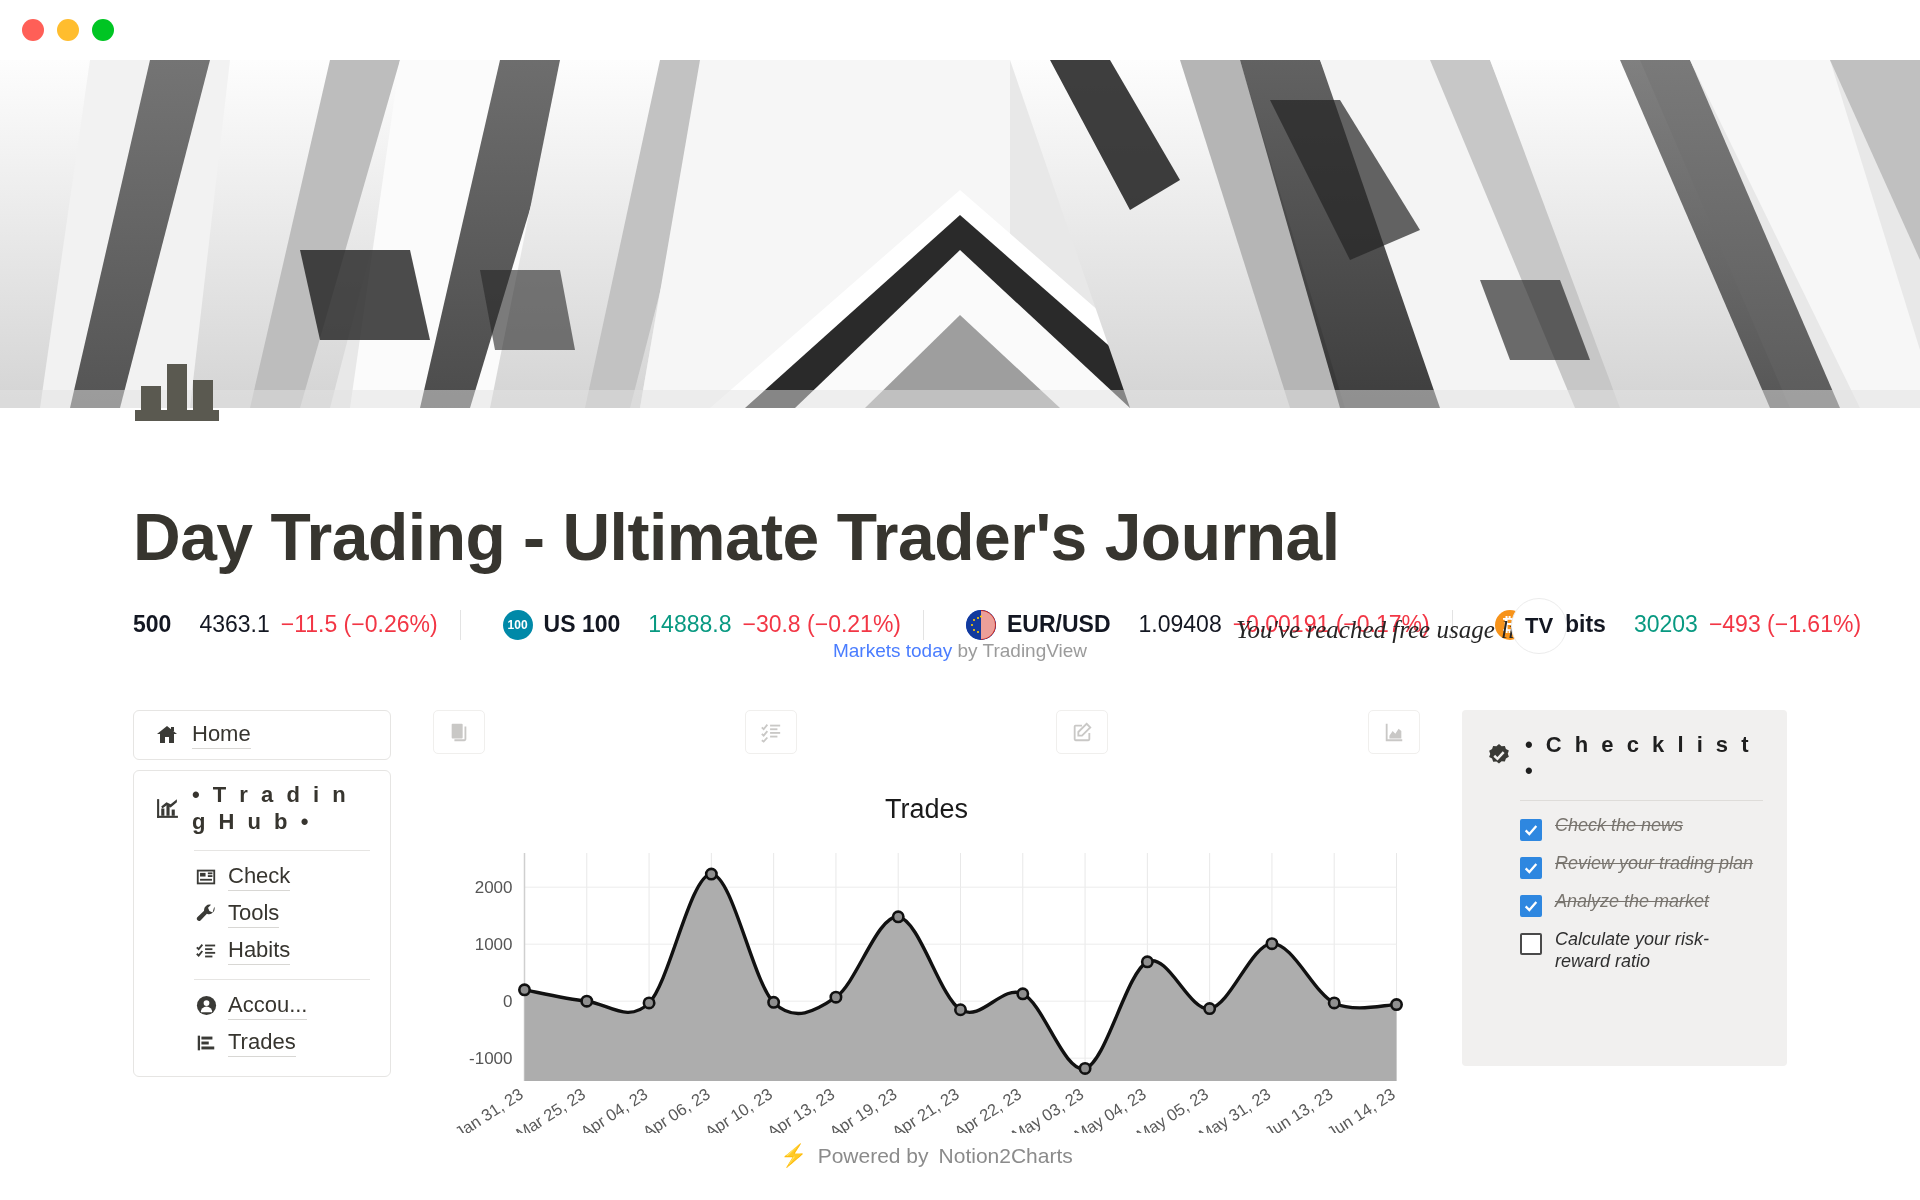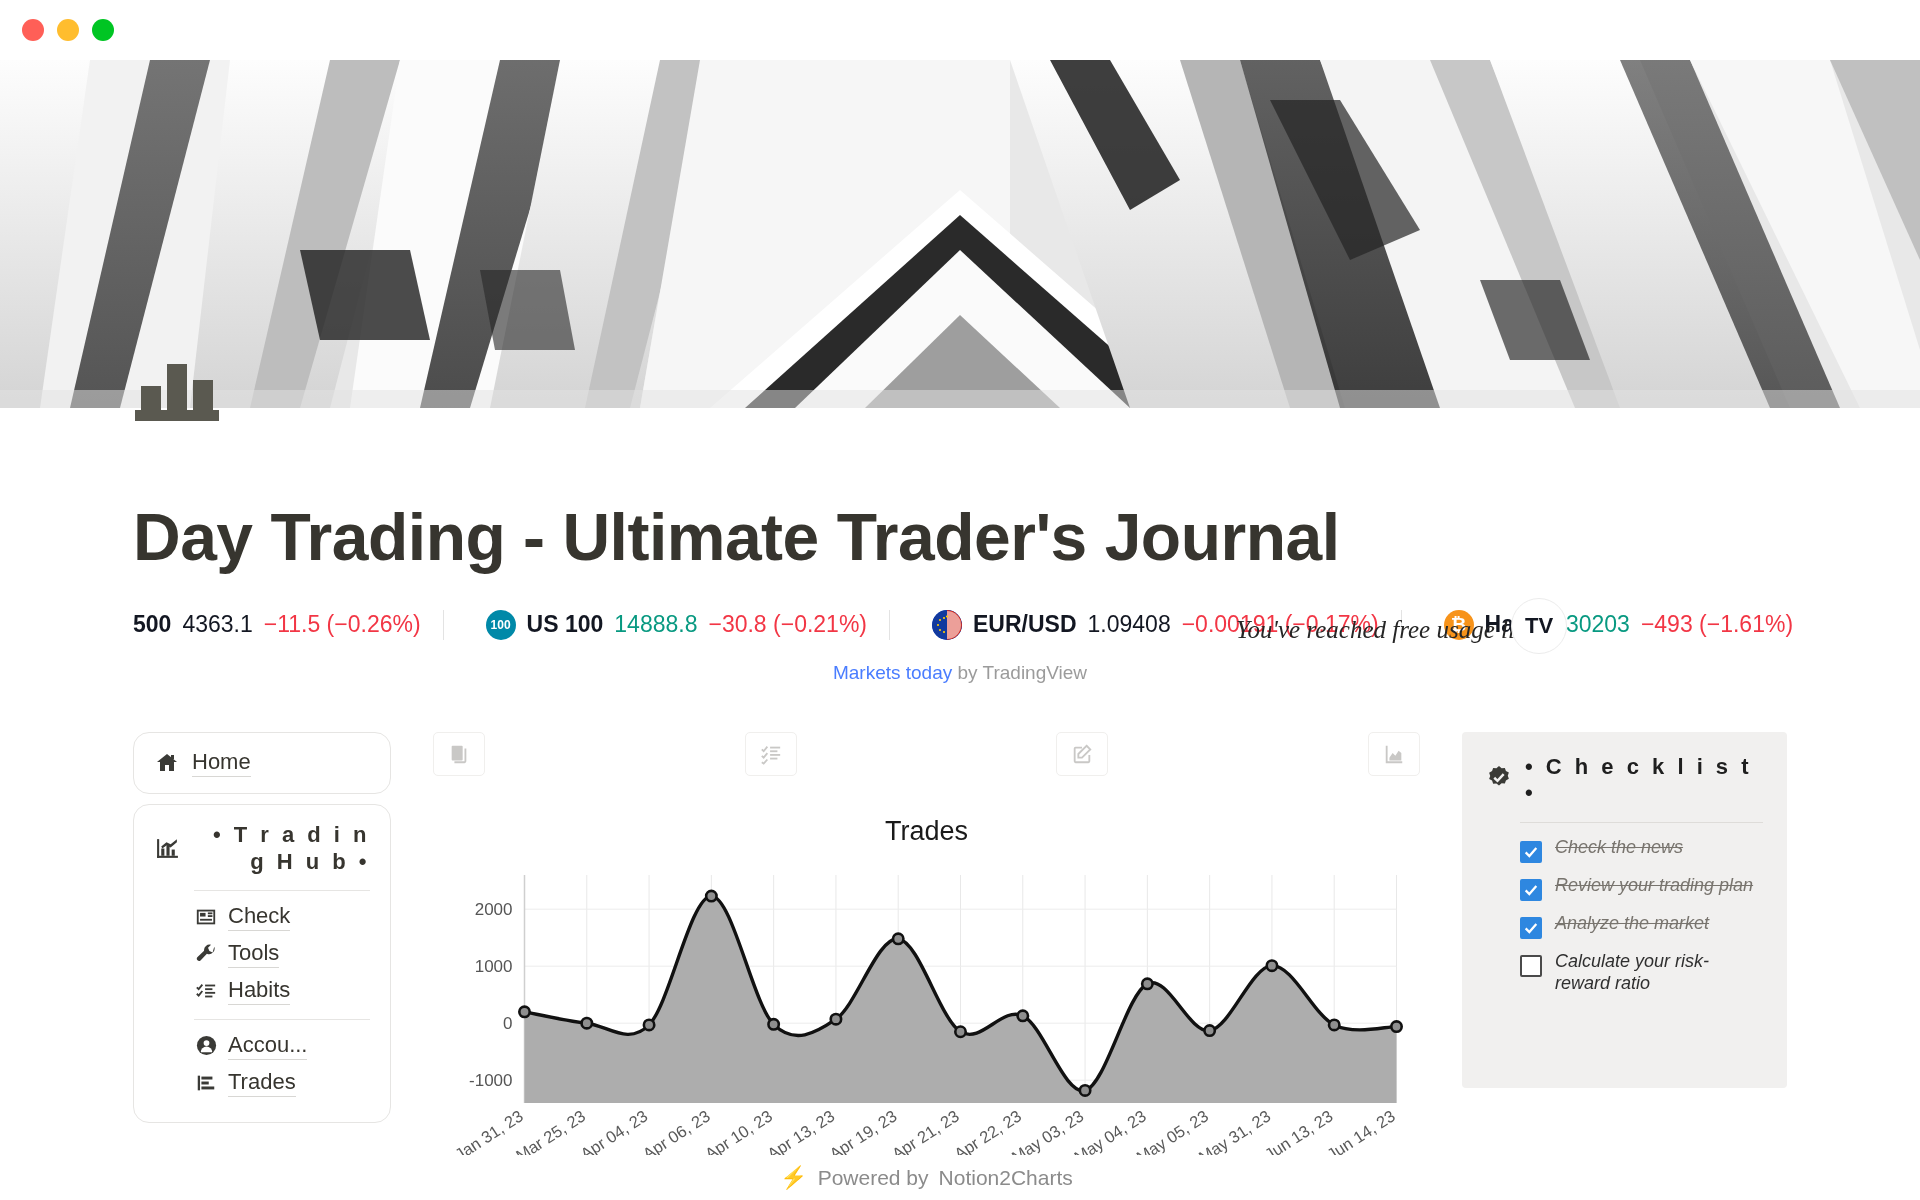--- a/index.html
+++ b/index.html
@@ -61,65 +61,63 @@
     position: relative;
   }
   .tk { display: flex; align-items: center; gap: 11px; padding-right: 22px; }
   .tk + .tk { border-left: 1px solid #e3e3e3; padding-left: 42px; }
   .tk-badge {
     width: 30px; height: 30px; border-radius: 50%;
     display: flex; align-items: center; justify-content: center;
     font-size: 12px; font-weight: bold; color: #fff; flex: none;
   }
   .tk-sym { font-weight: bold; color: #131722; }
-  .tk-price { color: #131722; }
+  .tk-price { color: #131722; margin-left: 17px; }
   .tk-chg.down { color: #f23645; }
   .tk-price.up { color: #089981; }
   .usage-limit {
     position: absolute;
     left: 1103px; top: 6px;
     font-family: "Liberation Serif", serif;
     font-style: italic;
     font-size: 25px;
     color: #262626;
     white-space: nowrap;
   }
   .tv-mark {
     position: absolute; left: 1378px; top: -12px;
     width: 56px; height: 56px; border-radius: 50%;
     background: #fff; border: 1px solid #ececec;
     display: flex; align-items: center; justify-content: center;
     font-weight: bold; font-size: 22px; color: #131722;
   }
   .markets-line {
     text-align: center;
-    margin-top: 22px;
     font-size: 19px;
     color: #9b9b9b;
   }
   .markets-line a { color: #4a7dff; text-decoration: none; font-weight: 500; }
 
   
   .columns {
     display: flex;
     margin-top: 48px;
     align-items: flex-start;
     gap: 0;
   }
   .col-left  { width: 258px; flex: none; }
   .col-mid   { flex: 1 1 auto; padding: 0 34px; }
   .col-right { width: 325px; flex: none; }
 
   
   .nav-card {
     border: 1px solid #e6e5e3;
-    border-radius: 16px;
-    padding: 16px 20px;
+    border-radius: 6px;
+    padding: 10px 20px;
     background: #fff;
-    text-align: right;
   }
   .nav-card + .nav-card { margin-top: 10px; }
   .nav-row {
     display: flex; align-items: center; gap: 12px;
     font-size: 22px; color: #37352f;
   }
   .nav-row .ico { width: 26px; height: 26px; flex: none; display:flex; align-items:center; justify-content:center;}
   .nav-label {
     border-bottom: 1.5px solid #d8d7d4;
     padding-bottom: 1px;

